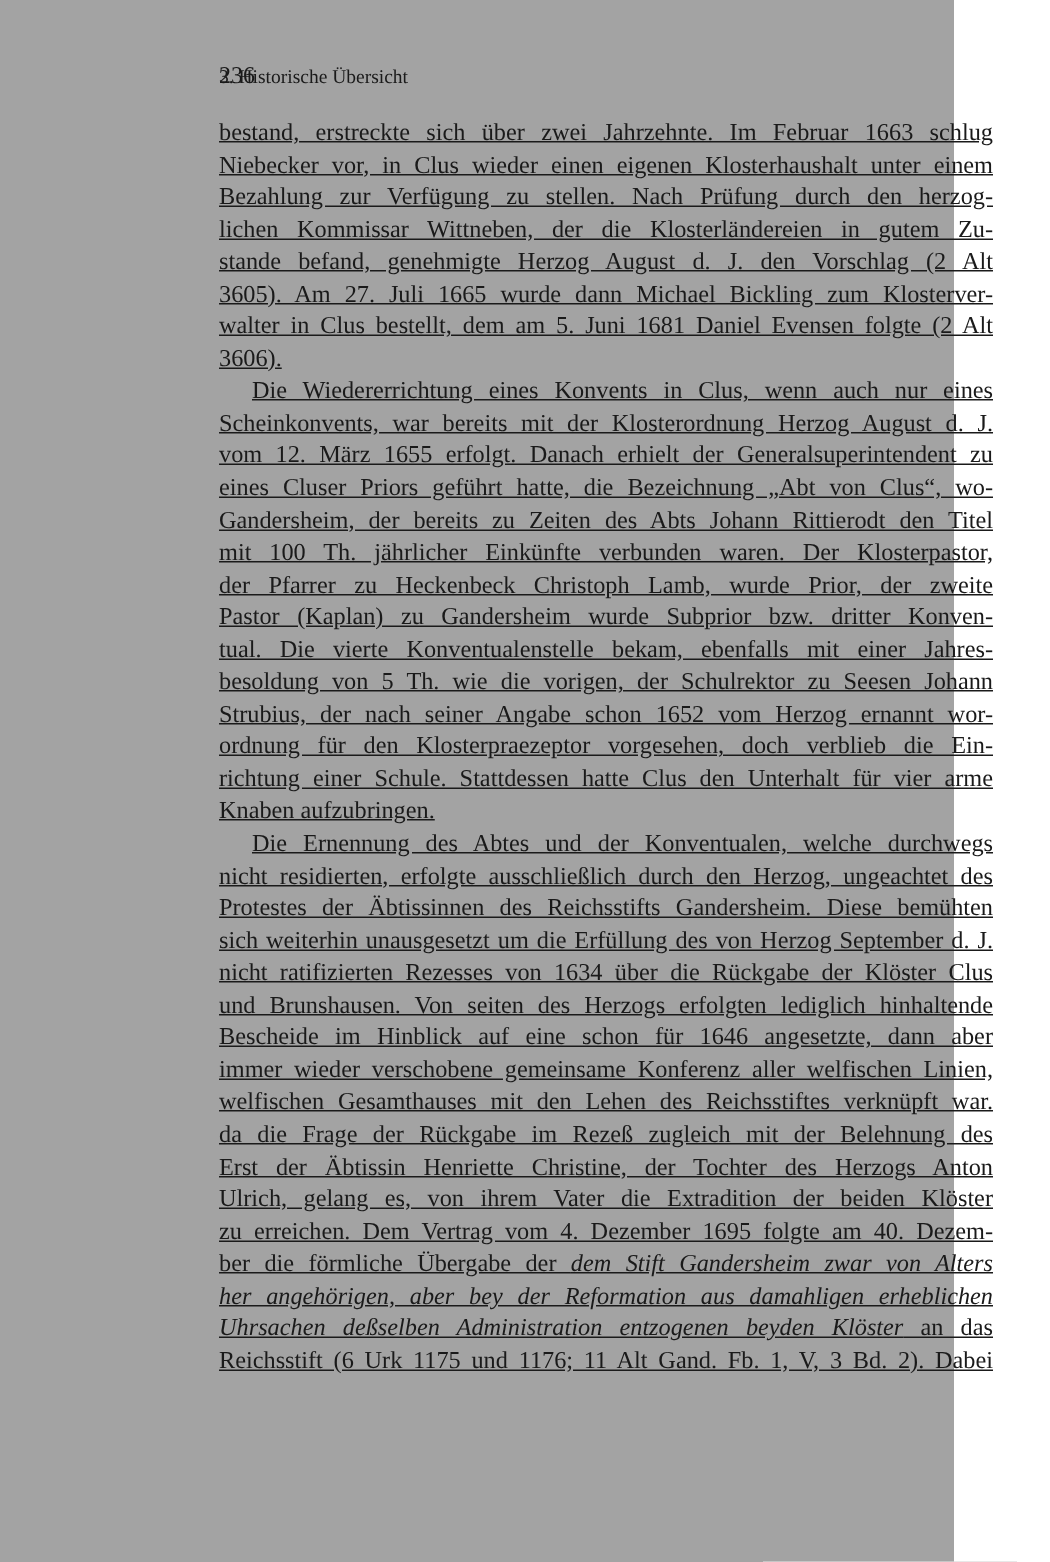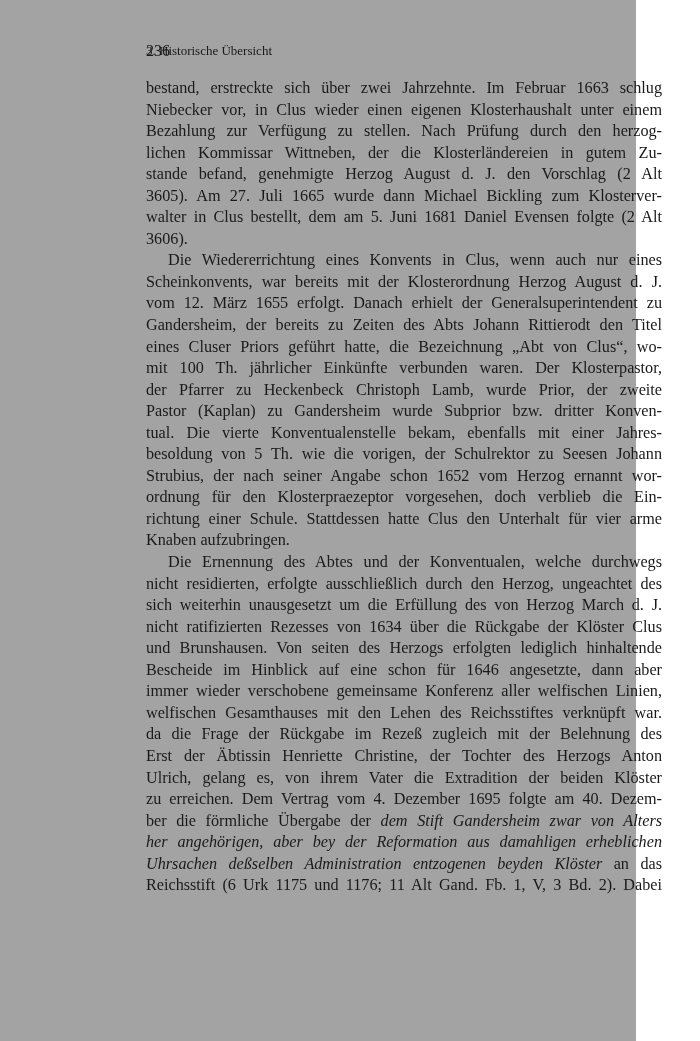--- a/index.html
+++ b/index.html
@@ -2,21 +2,21 @@
 <html><head>
 <meta charset="utf-8">
 <style>
   html, body { margin: 0; padding: 0; background: #ffffff; }
   body { width: 700px; height: 1041px; position: relative; overflow: hidden; }
   .page { position: absolute; left: 0; top: 0; width: 636px; height: 1041px; background: #a3a3a3; }
   .header { position: absolute; top: 42px; left: 146px; width: 516px; height: 22px; color: #1a1a1a; }
   .page-number { position: absolute; left: 0; top: 0; font-family: "Liberation Serif", serif; font-size: 16px; }
   .running-title { position: absolute; left: 0; right: 0; top: 1px; font-family: "Liberation Serif", serif; font-size: 13px; }
   .body-text { position: absolute; top: 78px; left: 146px; width: 516px; font-family: "Liberation Serif", serif; font-size: 16.2px; line-height: 21.55px; color: #1a1a1a; }
-  .line { display: block; white-space: nowrap; text-align: justify; text-align-last: justify; height: 21.55px; overflow: visible; }
+  .line { display: block; white-space: nowrap; text-align: justify; text-align-last: justify; height: 21.55px; overflow: visible; text-decoration: underline; }
   .line.last { text-align-last: left; }
   .line.indent { text-indent: 22px; }
   .it { font-style: italic; }
 </style>
 </head>
 <body>
 
 <div class="page">
   <div class="header">
     <span class="page-number">236</span>
@@ -27,34 +27,35 @@
       <div class="line"><span>Niebecker vor, in Clus wieder einen eigenen Klosterhaushalt unter einem</span></div>
       <div class="line"><span>Bezahlung zur Verfügung zu stellen. Nach Prüfung durch den herzog-</span></div>
       <div class="line"><span>lichen Kommissar Wittneben, der die Klosterländereien in gutem Zu-</span></div>
       <div class="line"><span>stande befand, genehmigte Herzog August d. J. den Vorschlag (2 Alt</span></div>
       <div class="line"><span>3605). Am 27. Juli 1665 wurde dann Michael Bickling zum Klosterver-</span></div>
       <div class="line"><span>walter in Clus bestellt, dem am 5. Juni 1681 Daniel Evensen folgte (2 Alt</span></div>
       <div class="line last"><span>3606).</span></div>
       <div class="line indent"><span>Die Wiedererrichtung eines Konvents in Clus, wenn auch nur eines</span></div>
       <div class="line"><span>Scheinkonvents, war bereits mit der Klosterordnung Herzog August d. J.</span></div>
       <div class="line"><span>vom 12. März 1655 erfolgt. Danach erhielt der Generalsuperintendent zu</span></div>
+      <div class="line"><span>eines Cluser Priors geführt hatte, die Bezeichnung „Abt von Clus“, wo-</span></div>
       <div class="line"><span>Gandersheim, der bereits zu Zeiten des Abts Johann Rittierodt den Titel</span></div>
-      <div class="line"><span>eines Cluser Priors geführt hatte, die Bezeichnung „Abt von Clus“, wo-</span></div>
       <div class="line"><span>mit 100 Th. jährlicher Einkünfte verbunden waren. Der Klosterpastor,</span></div>
       <div class="line"><span>der Pfarrer zu Heckenbeck Christoph Lamb, wurde Prior, der zweite</span></div>
       <div class="line"><span>Pastor (Kaplan) zu Gandersheim wurde Subprior bzw. dritter Konven-</span></div>
       <div class="line"><span>tual. Die vierte Konventualenstelle bekam, ebenfalls mit einer Jahres-</span></div>
       <div class="line"><span>besoldung von 5 Th. wie die vorigen, der Schulrektor zu Seesen Johann</span></div>
       <div class="line"><span>Strubius, der nach seiner Angabe schon 1652 vom Herzog ernannt wor-</span></div>
       <div class="line"><span>ordnung für den Klosterpraezeptor vorgesehen, doch verblieb die Ein-</span></div>
       <div class="line"><span>richtung einer Schule. Stattdessen hatte Clus den Unterhalt für vier arme</span></div>
       <div class="line last"><span>Knaben aufzubringen.</span></div>
       <div class="line indent"><span>Die Ernennung des Abtes und der Konventualen, welche durchwegs</span></div>
       <div class="line"><span>nicht residierten, erfolgte ausschließlich durch den Herzog, ungeachtet des</span></div>
-      <div class="line"><span>sich weiterhin unausgesetzt um die Erfüllung des von Herzog March d. J.</span></div>
+      <div class="line"><span>Protestes der Äbtissinnen des Reichsstifts Gandersheim. Diese bemühten</span></div>
+      <div class="line"><span>sich weiterhin unausgesetzt um die Erfüllung des von Herzog September d. J.</span></div>
       <div class="line"><span>nicht ratifizierten Rezesses von 1634 über die Rückgabe der Klöster Clus</span></div>
       <div class="line"><span>und Brunshausen. Von seiten des Herzogs erfolgten lediglich hinhaltende</span></div>
       <div class="line"><span>Bescheide im Hinblick auf eine schon für 1646 angesetzte, dann aber</span></div>
       <div class="line"><span>immer wieder verschobene gemeinsame Konferenz aller welfischen Linien,</span></div>
       <div class="line"><span>welfischen Gesamthauses mit den Lehen des Reichsstiftes verknüpft war.</span></div>
       <div class="line"><span>da die Frage der Rückgabe im Rezeß zugleich mit der Belehnung des</span></div>
       <div class="line"><span>Erst der Äbtissin Henriette Christine, der Tochter des Herzogs Anton</span></div>
       <div class="line"><span>Ulrich, gelang es, von ihrem Vater die Extradition der beiden Klöster</span></div>
       <div class="line"><span>zu erreichen. Dem Vertrag vom 4. Dezember 1695 folgte am 40. Dezem-</span></div>
       <div class="line"><span>ber die förmliche Übergabe der </span><span class="it">dem Stift Gandersheim zwar von Alters</span></div>

